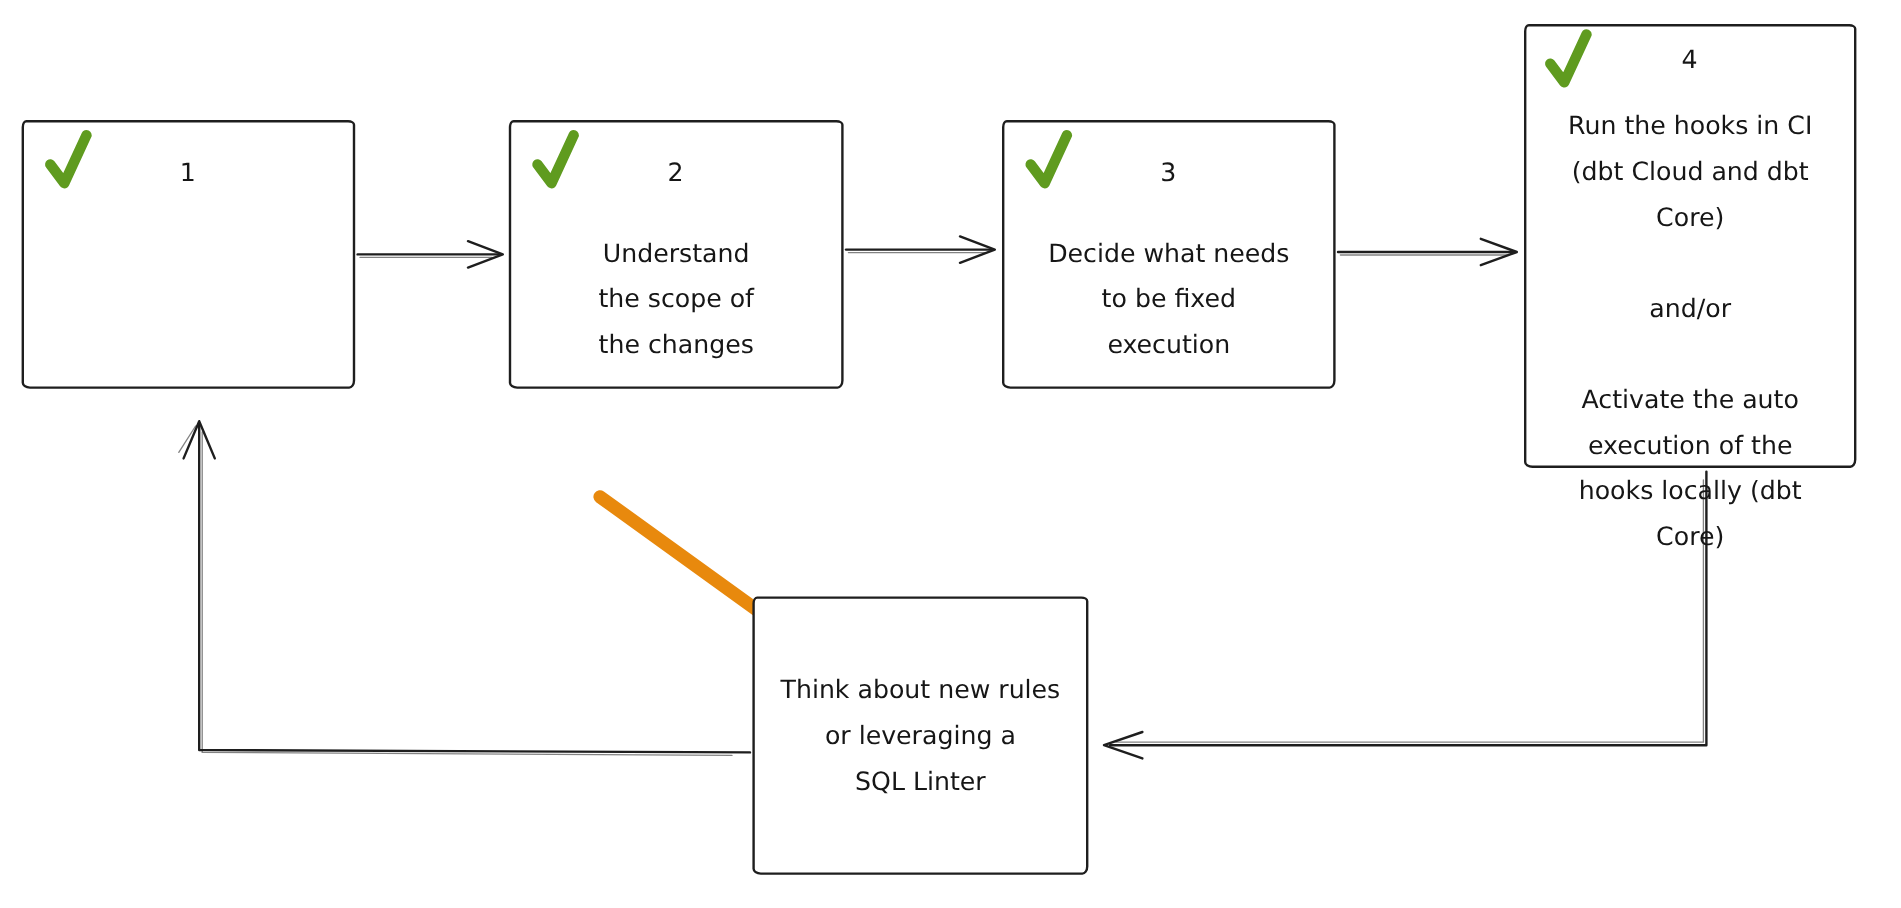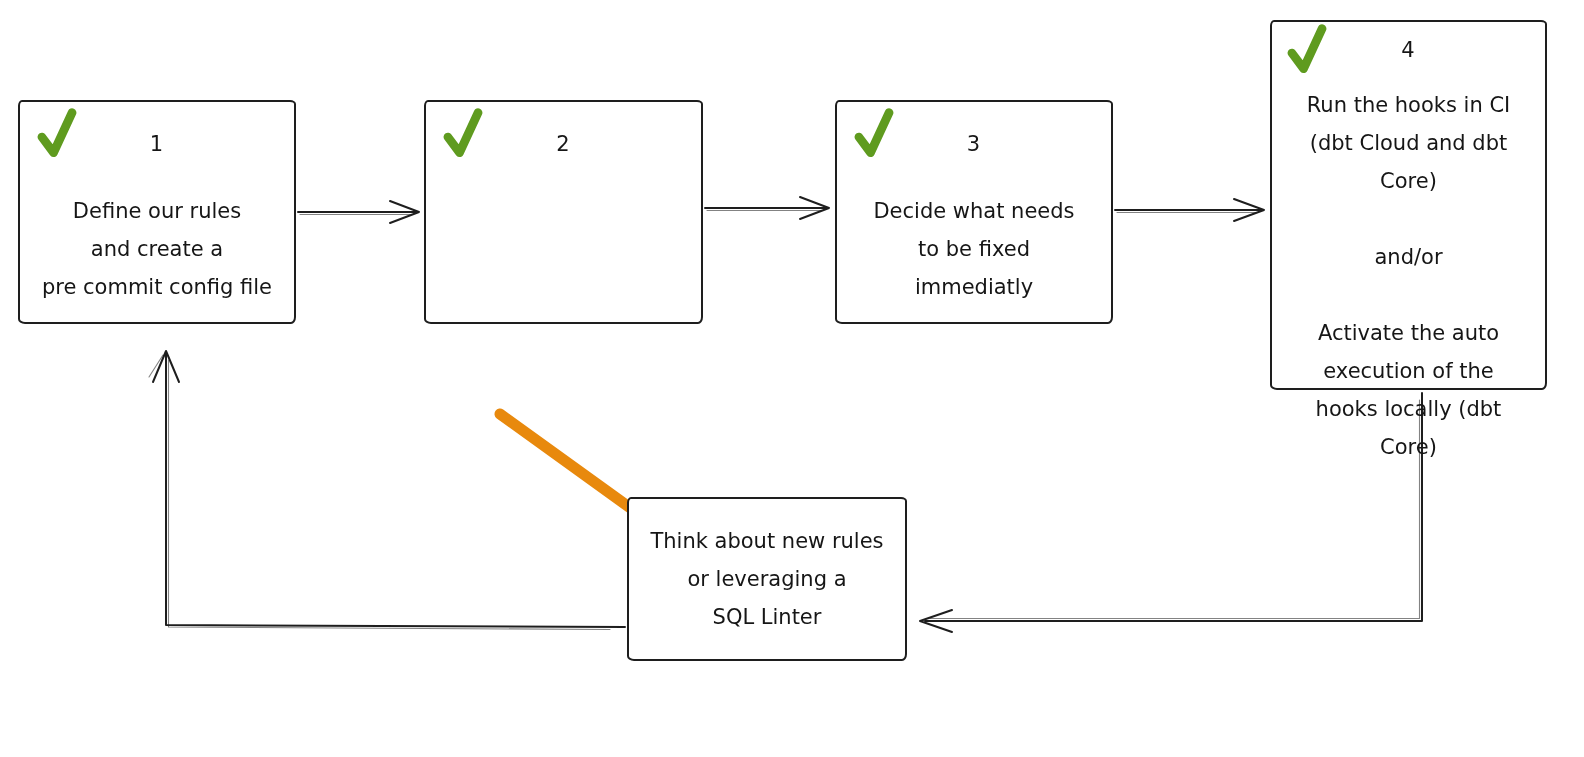--- a/index.html
+++ b/index.html
@@ -52,21 +52,21 @@
     fill: none;
     stroke: #5f9b1f;
     stroke-width: 8;
     stroke-linecap: round;
     stroke-linejoin: round;
   }
   #node-step1 { left: 18px;   top: 100px; width: 278px; height: 224px; padding-top: 30px; }
   #node-step2 { left: 424px;  top: 100px; width: 279px; height: 224px; padding-top: 30px; }
   #node-step3 { left: 835px;  top: 100px; width: 278px; height: 224px; padding-top: 30px; }
   #node-step4 { left: 1270px; top: 20px;  width: 277px; height: 370px; padding-top: 16px; }
-  #node-loop  { left: 627px;  top: 497px; width: 280px; height: 164px; justify-content: center; }
+  #node-loop  { left: 627px;  top: 497px; width: 280px; height: 232px; justify-content: center; }
   #node-step1 .txt, #node-step2 .txt, #node-step3 .txt { margin-top: 36px; }
   #node-step4 .txt { margin-top: 24px; }
   .sketch { fill: none; stroke: #1e1e1e; stroke-width: 2; stroke-linecap: round; stroke-linejoin: round; }
   .sketch-echo { fill: none; stroke: #1e1e1e; stroke-width: 1.1; opacity: 0.55; stroke-linecap: round; }
   .hl-shaft { fill: none; stroke: #e8890d; stroke-width: 11; stroke-linecap: round; }
   .hl-head { fill: #e8890d; stroke: none; }
 </style>
 </head>
 <body>
 
@@ -109,40 +109,40 @@
       <path class="hl-shaft" d="M500 414 L647 520"></path>
       <polygon class="hl-head" points="674,541 631,534 653,504"></polygon>
     </g>
   </svg>
 
   <div class="node" id="node-step1">
     <svg class="check" viewBox="0 0 40 48">
       <polyline points="5,26 15,41 34,5"></polyline>
     </svg>
     <div class="num">1</div>
-    <div class="txt">Define our rules
-and create a
-pre commit config file</div>
   </div>
 
   <div class="node" id="node-step2">
     <svg class="check" viewBox="0 0 40 48">
       <polyline points="5,26 15,41 34,5"></polyline>
     </svg>
     <div class="num">2</div>
+    <div class="txt">Understand
+the scope of
+the changes</div>
   </div>
 
   <div class="node" id="node-step3">
     <svg class="check" viewBox="0 0 40 48">
       <polyline points="5,26 15,41 34,5"></polyline>
     </svg>
     <div class="num">3</div>
     <div class="txt">Decide what needs
 to be fixed
-immediatly</div>
+execution</div>
   </div>
 
   <div class="node" id="node-step4">
     <svg class="check" viewBox="0 0 40 48" style="top:2px; left:14px;">
       <polyline points="5,26 15,41 34,5"></polyline>
     </svg>
     <div class="num">4</div>
     <div class="txt">Run the hooks in CI
 (dbt Cloud and dbt
 Core)

